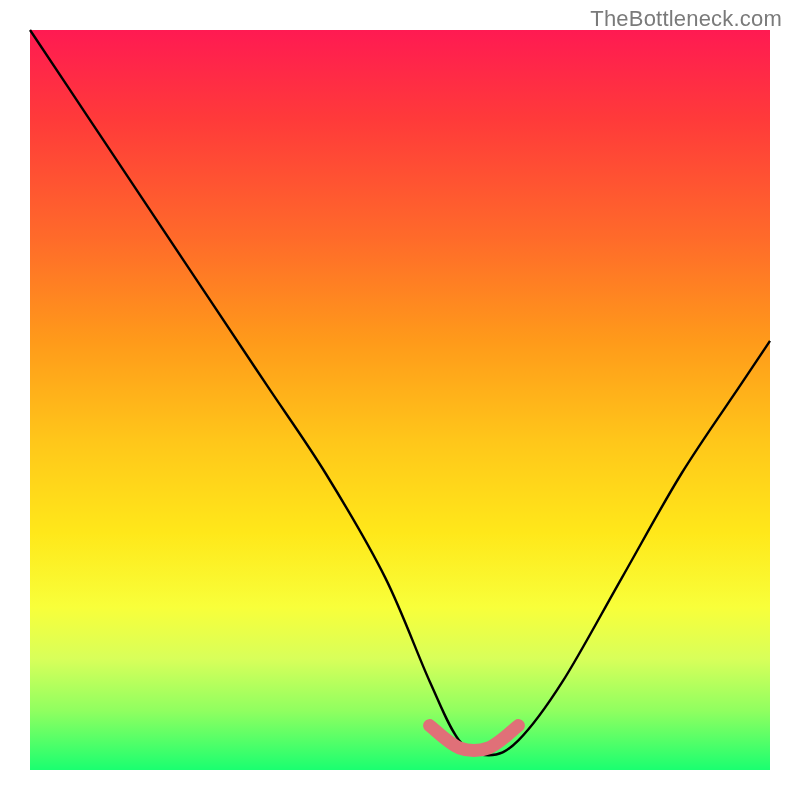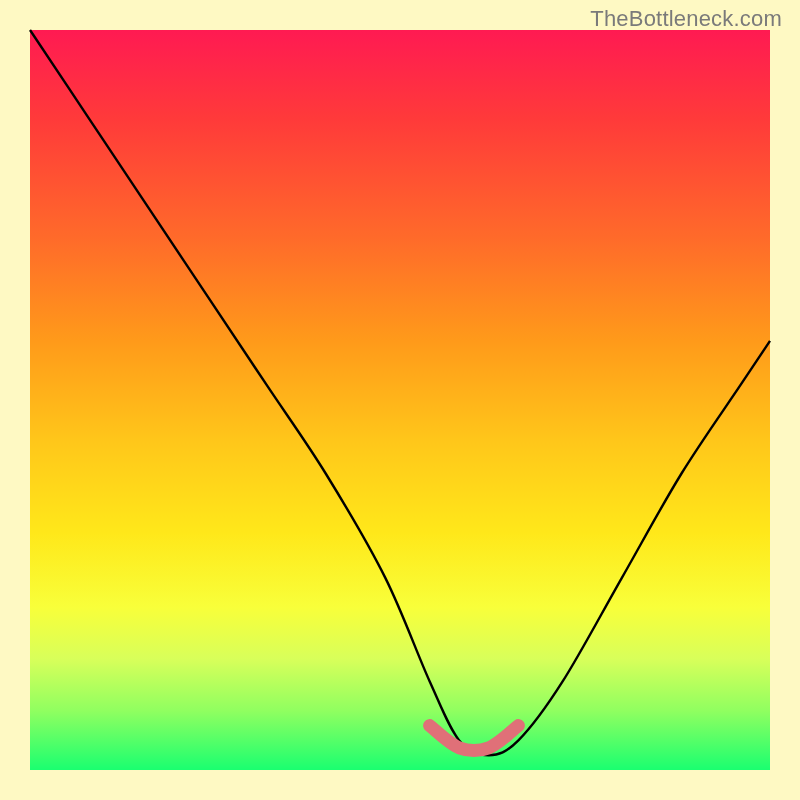--- a/index.html
+++ b/index.html
@@ -8,21 +8,21 @@
     width: 800px;
     height: 800px;
     background: #000;
     font-family: Arial, Helvetica, sans-serif;
     overflow: hidden;
   }
   .frame {
     position: relative;
     width: 800px;
     height: 800px;
-    background: #fef9c3;
+    background: #ffffff;
   }
   .plot {
     position: absolute;
     left: 30px;
     top: 30px;
     width: 740px;
     height: 740px;
     
     background: linear-gradient(to bottom,
       #ff1a52 0%,

